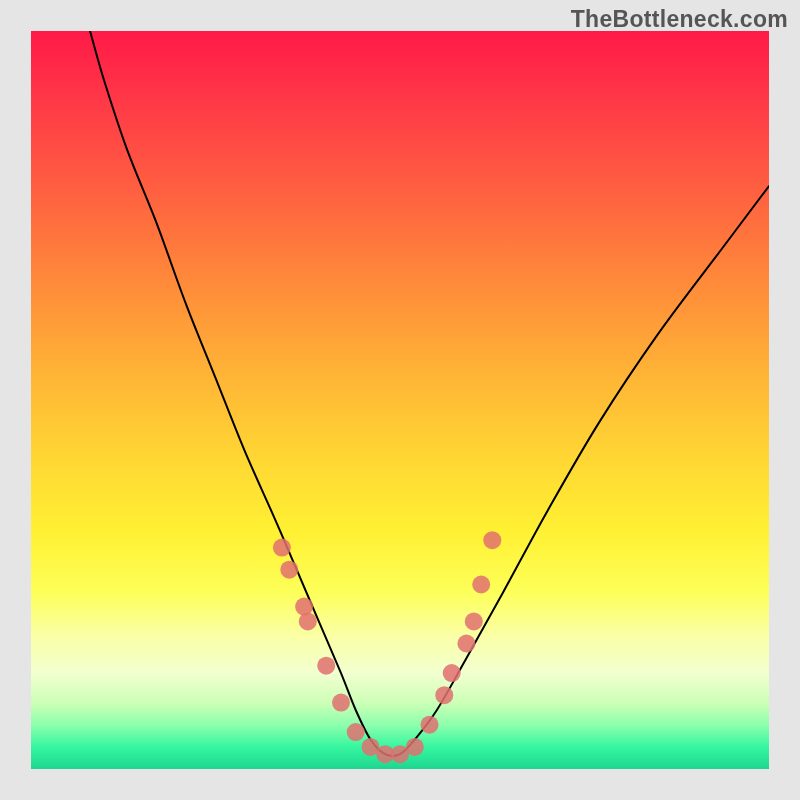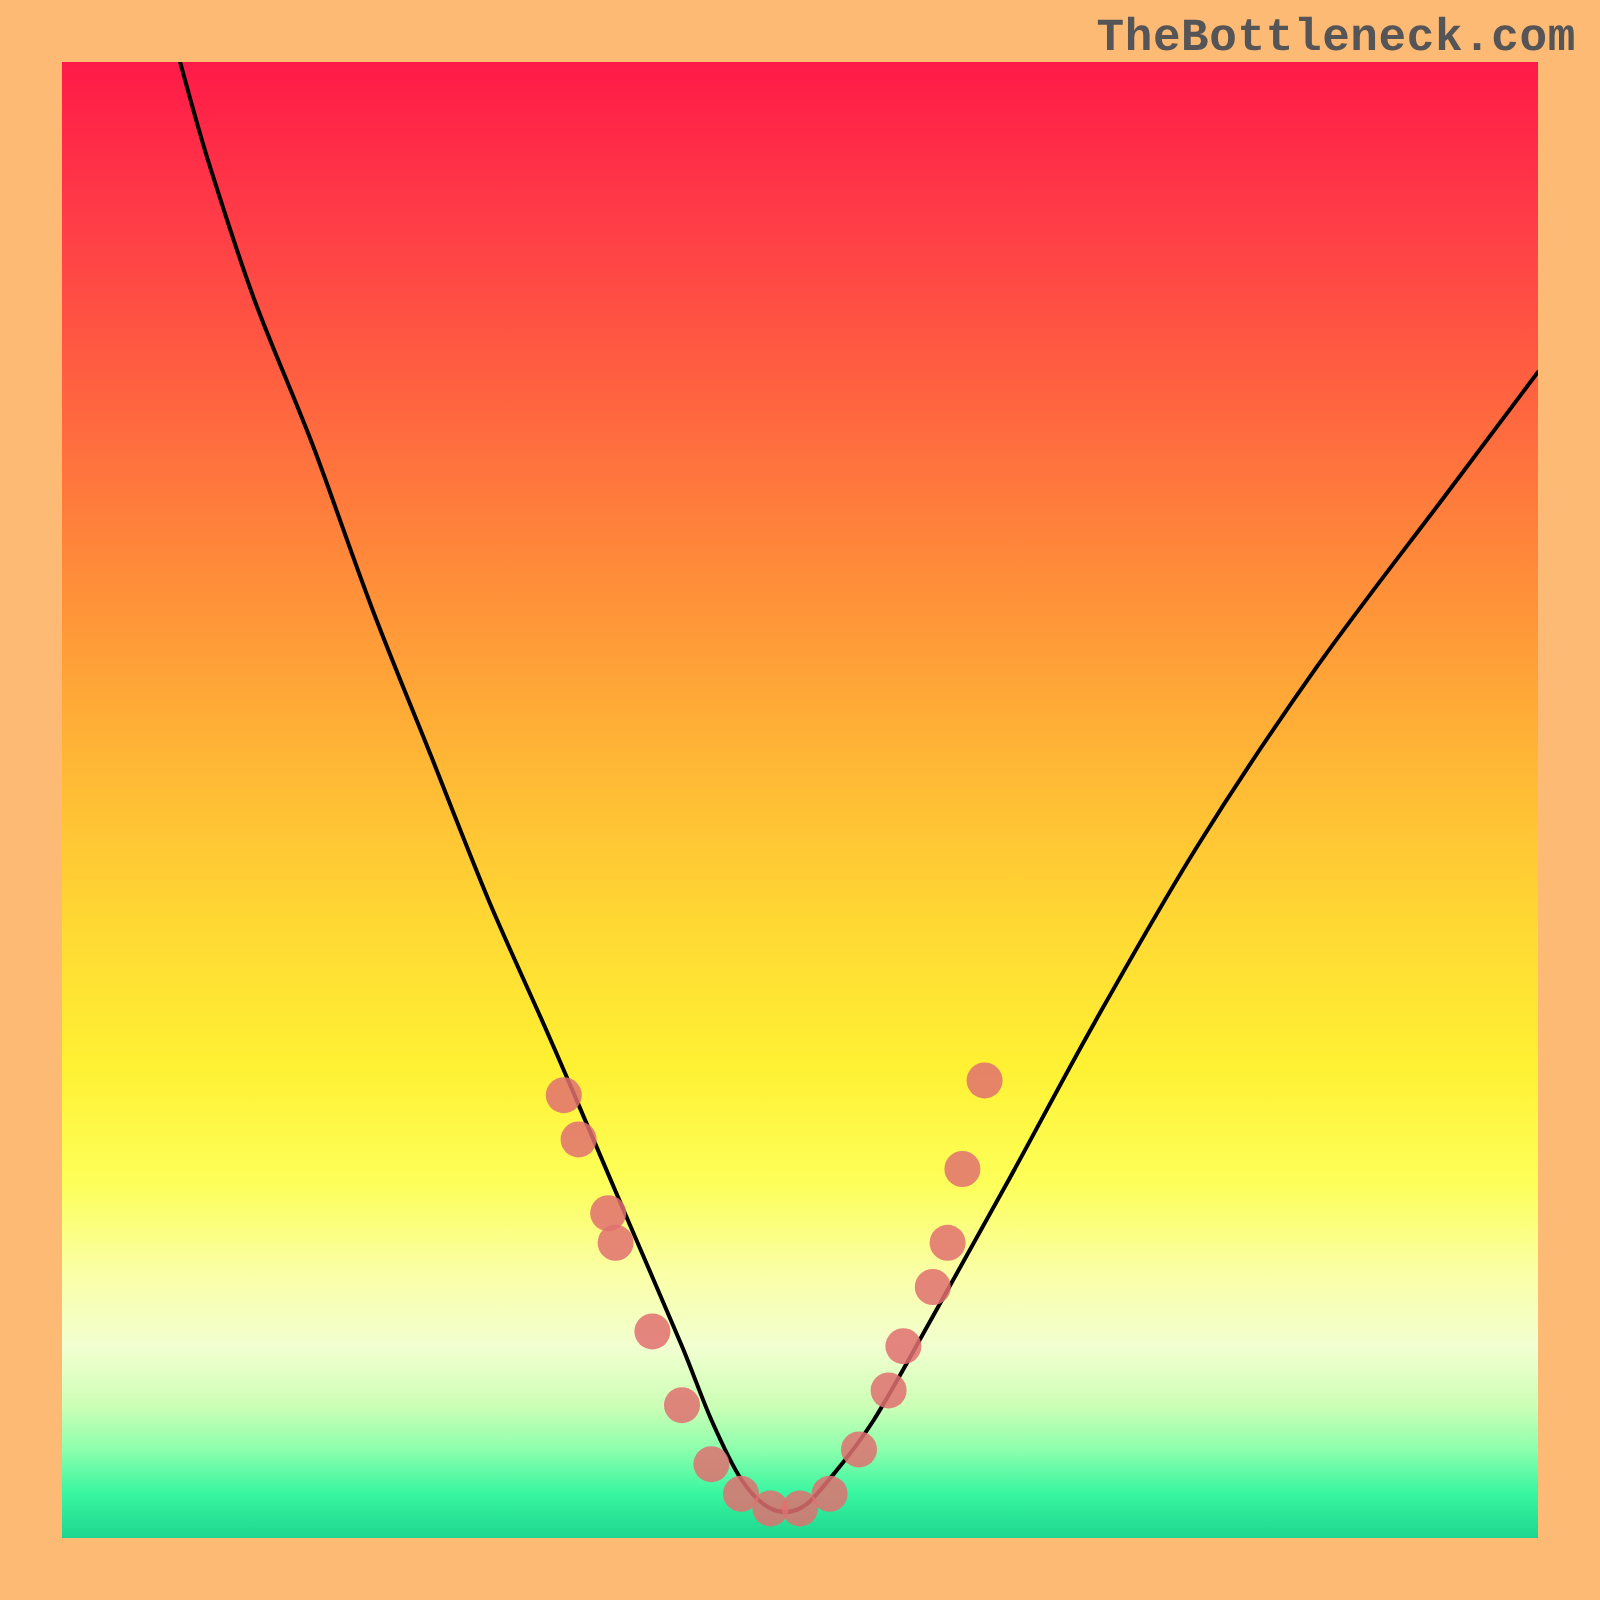--- a/index.html
+++ b/index.html
@@ -8,22 +8,21 @@
     width: 800px;
     height: 800px;
     overflow: hidden;
     background: #000;
     font-family: Arial, Helvetica, sans-serif;
   }
   .stage {
     position: relative;
     width: 800px;
     height: 800px;
-    background: #fdba74;
-    font-family: Liberation Mono, monospace;
+    background: #e5e5e5;
   }
   .plot-area {
     position: absolute;
     left: 31px;
     top: 31px;
     width: 738px;
     height: 738px;
     overflow: hidden;
   }
   .gradient {

